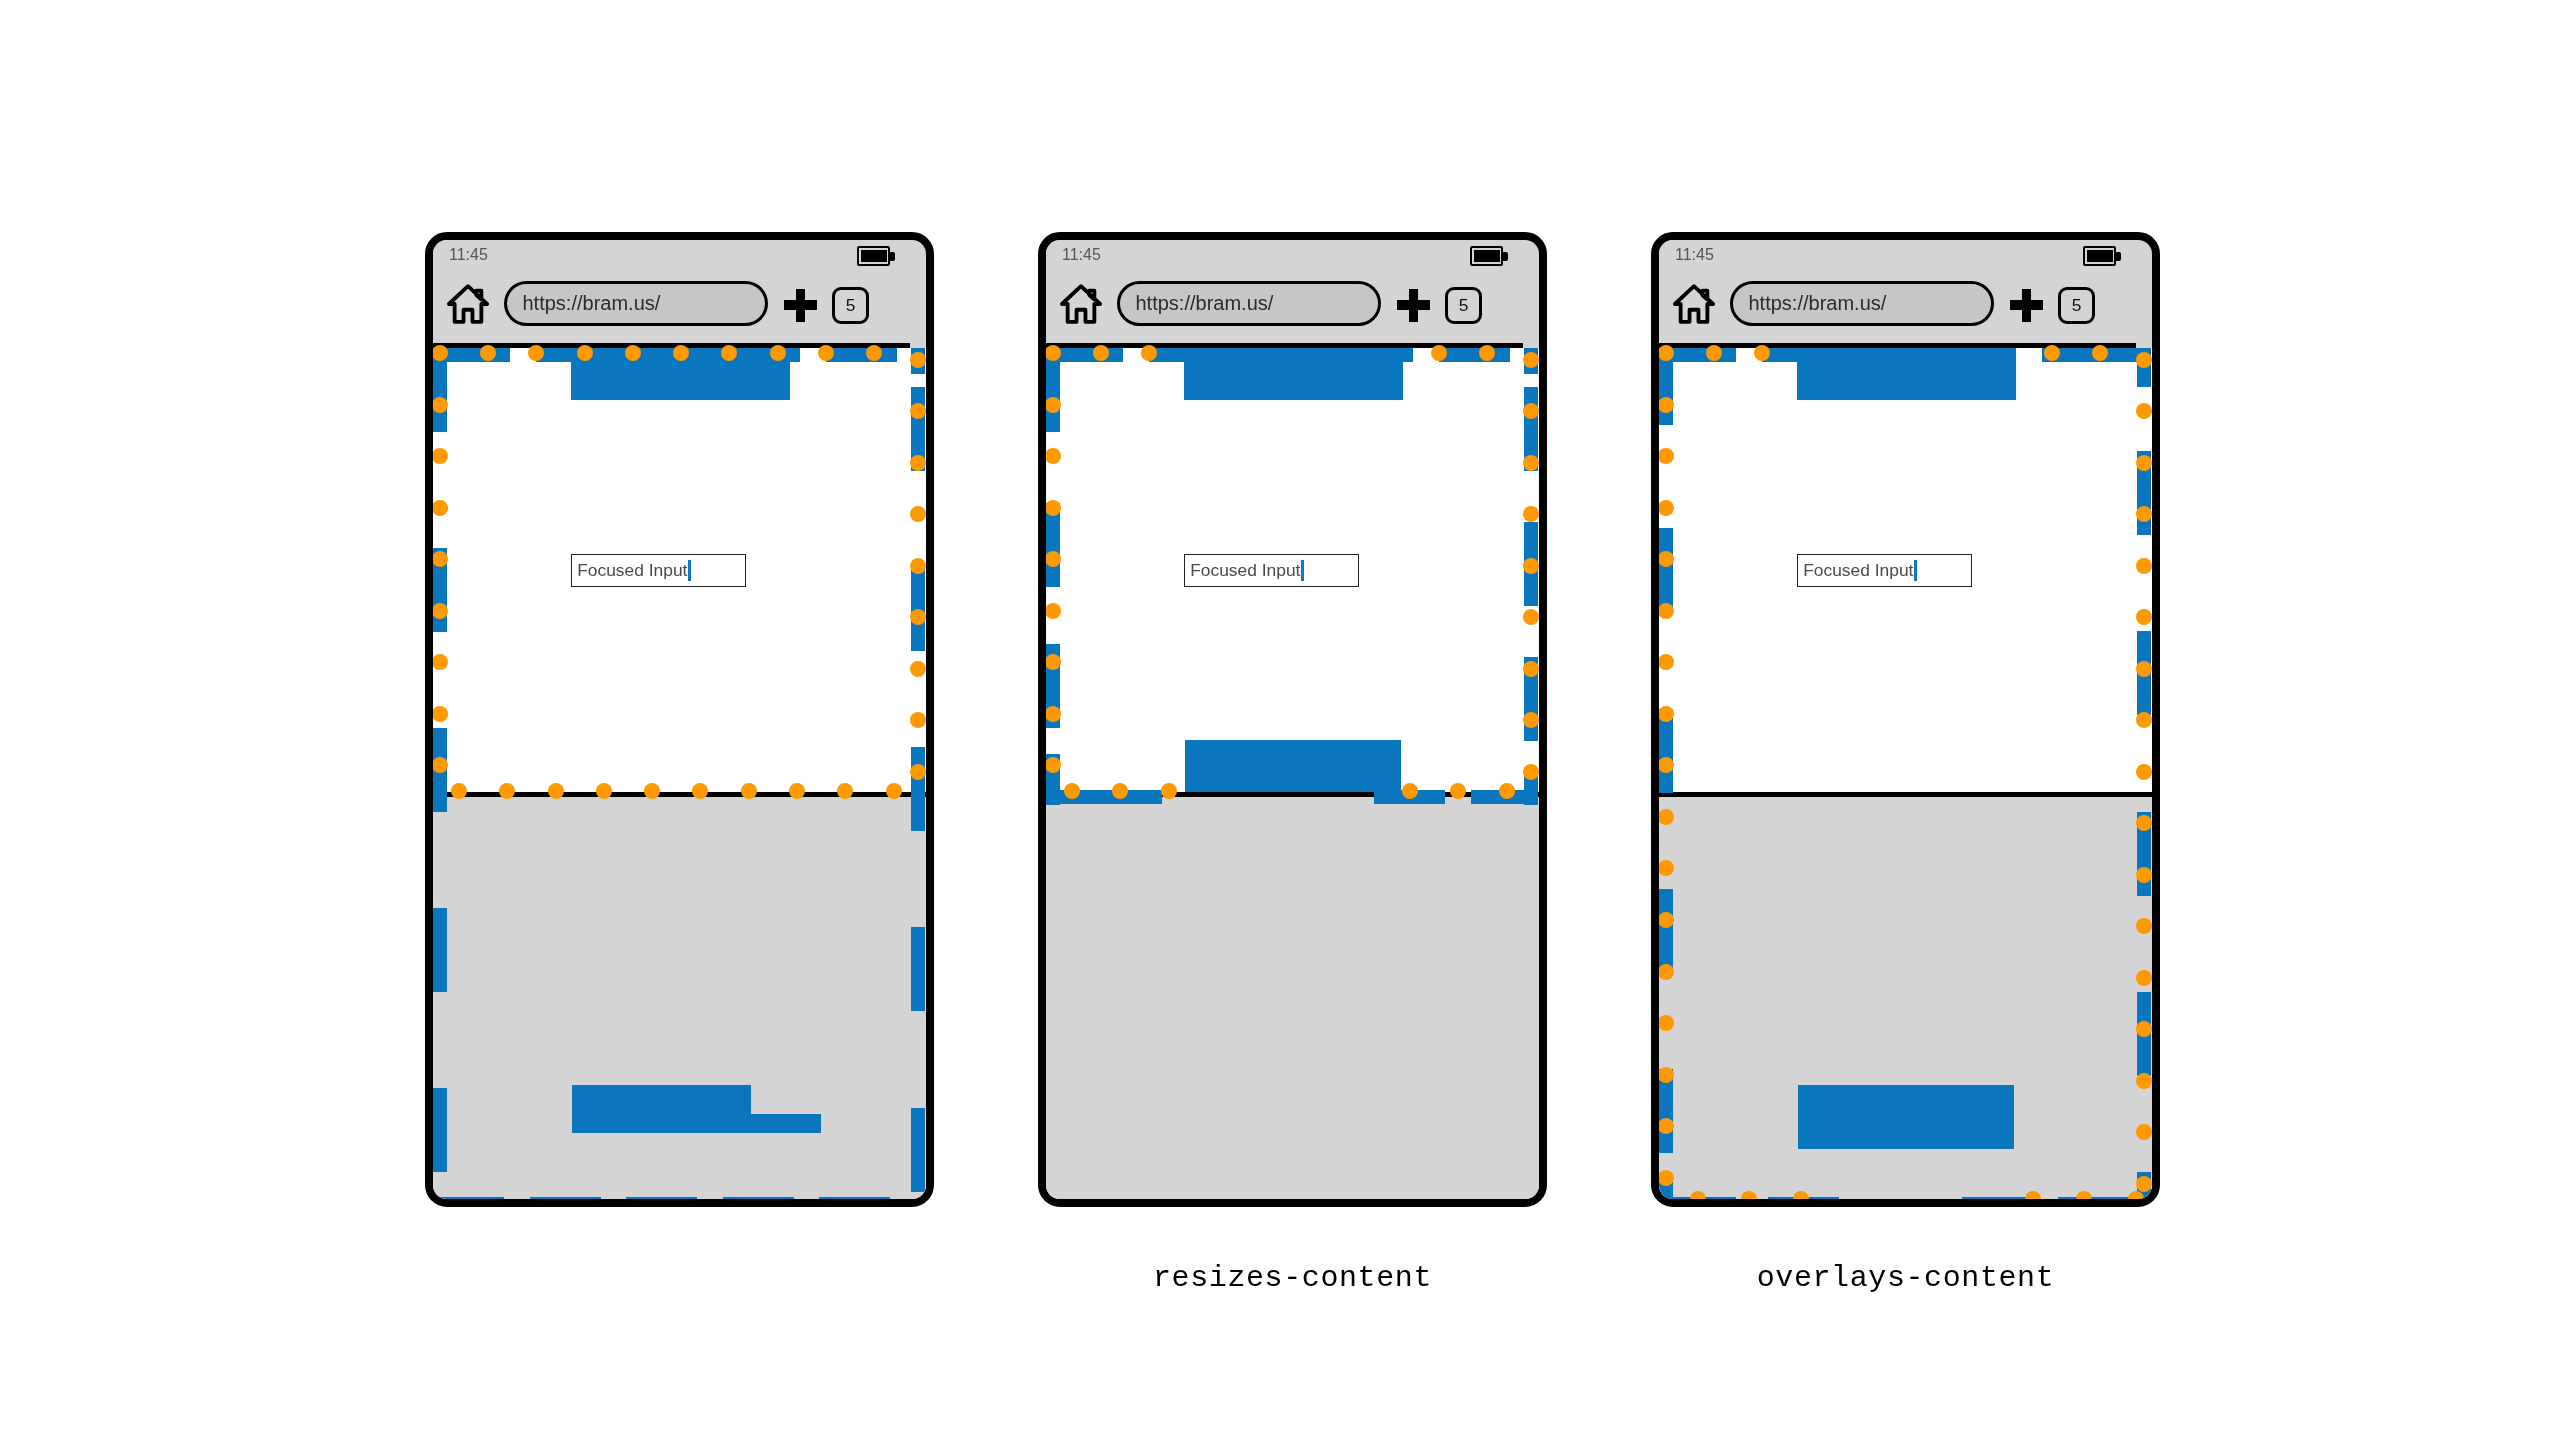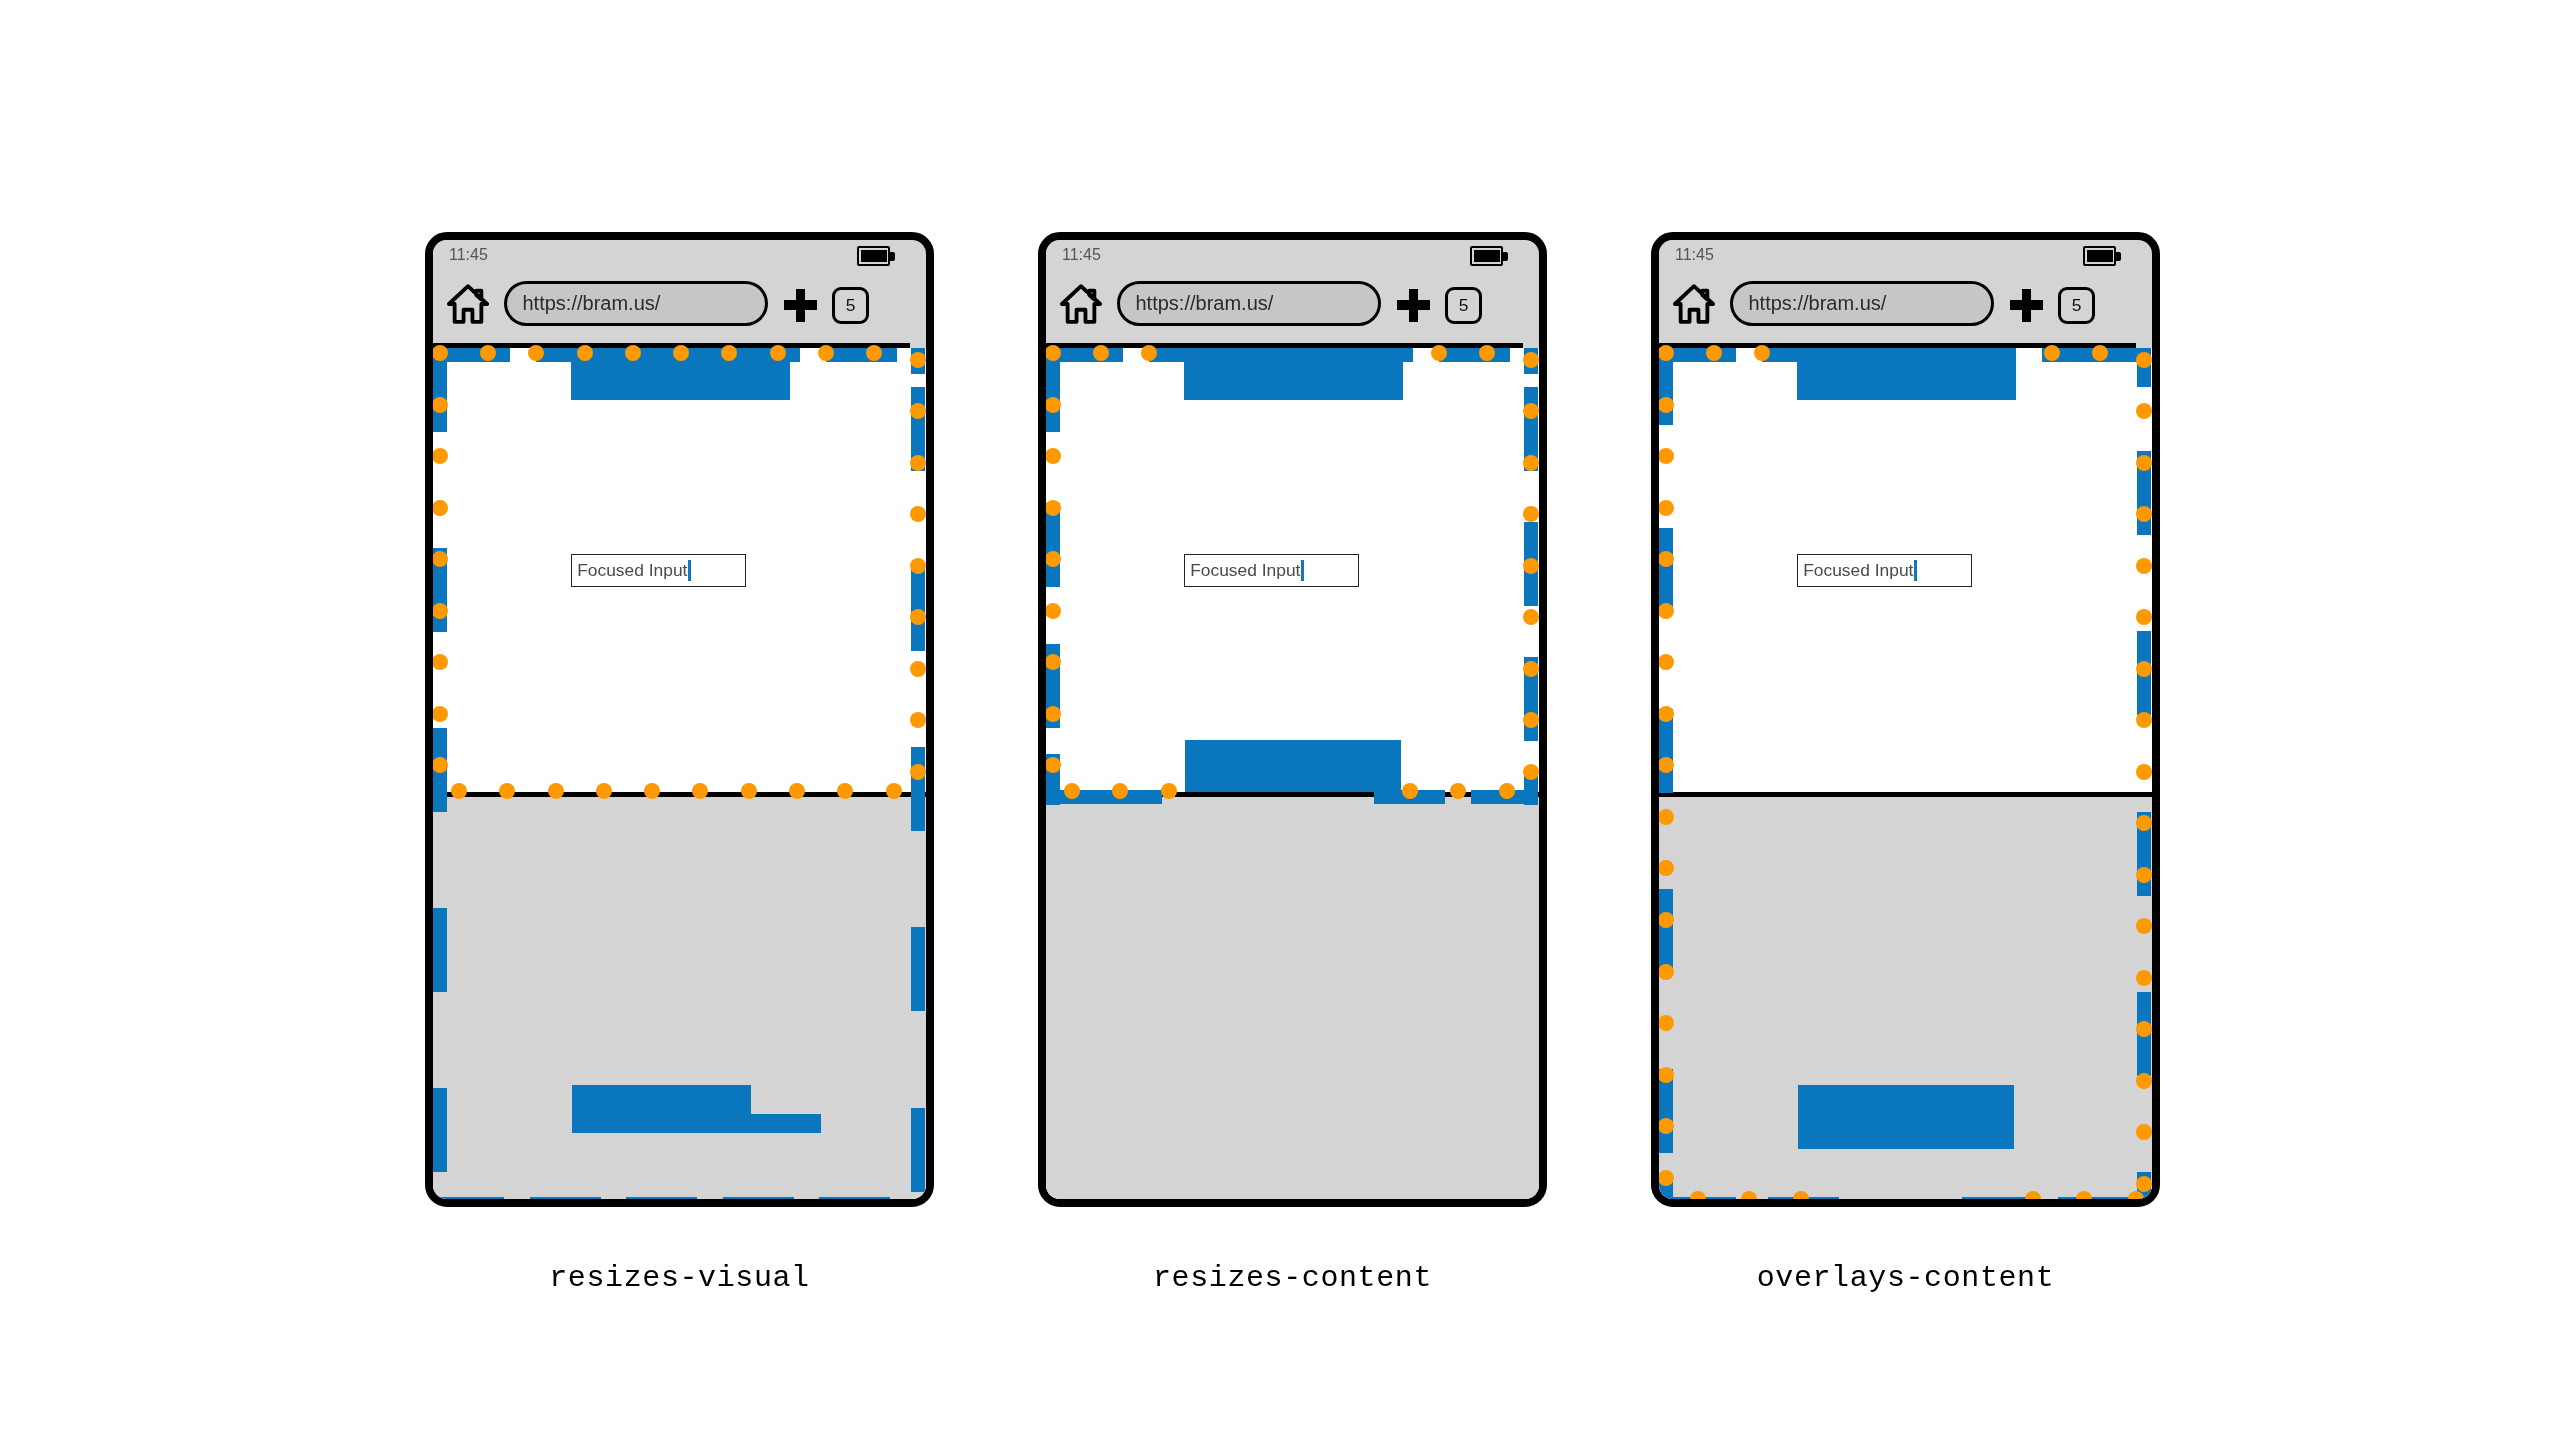--- a/index.html
+++ b/index.html
@@ -456,18 +456,17 @@
         <div class="dot" style="left:82px;top:843px;"></div>
         <div class="dot" style="left:134px;top:843px;"></div>
         <div class="dot" style="left:366px;top:843px;"></div>
         <div class="dot" style="left:417px;top:843px;"></div>
         <div class="dot" style="left:469px;top:843px;"></div>
       </div>
 
     </div>
   </div>
 
-  <div class="caption c1">resizes-visual</div>
   <div class="caption c3">overlays-content</div>
   <div class="caption c2">resizes-content</div>
 
 </div>
 
 
 </body></html>

